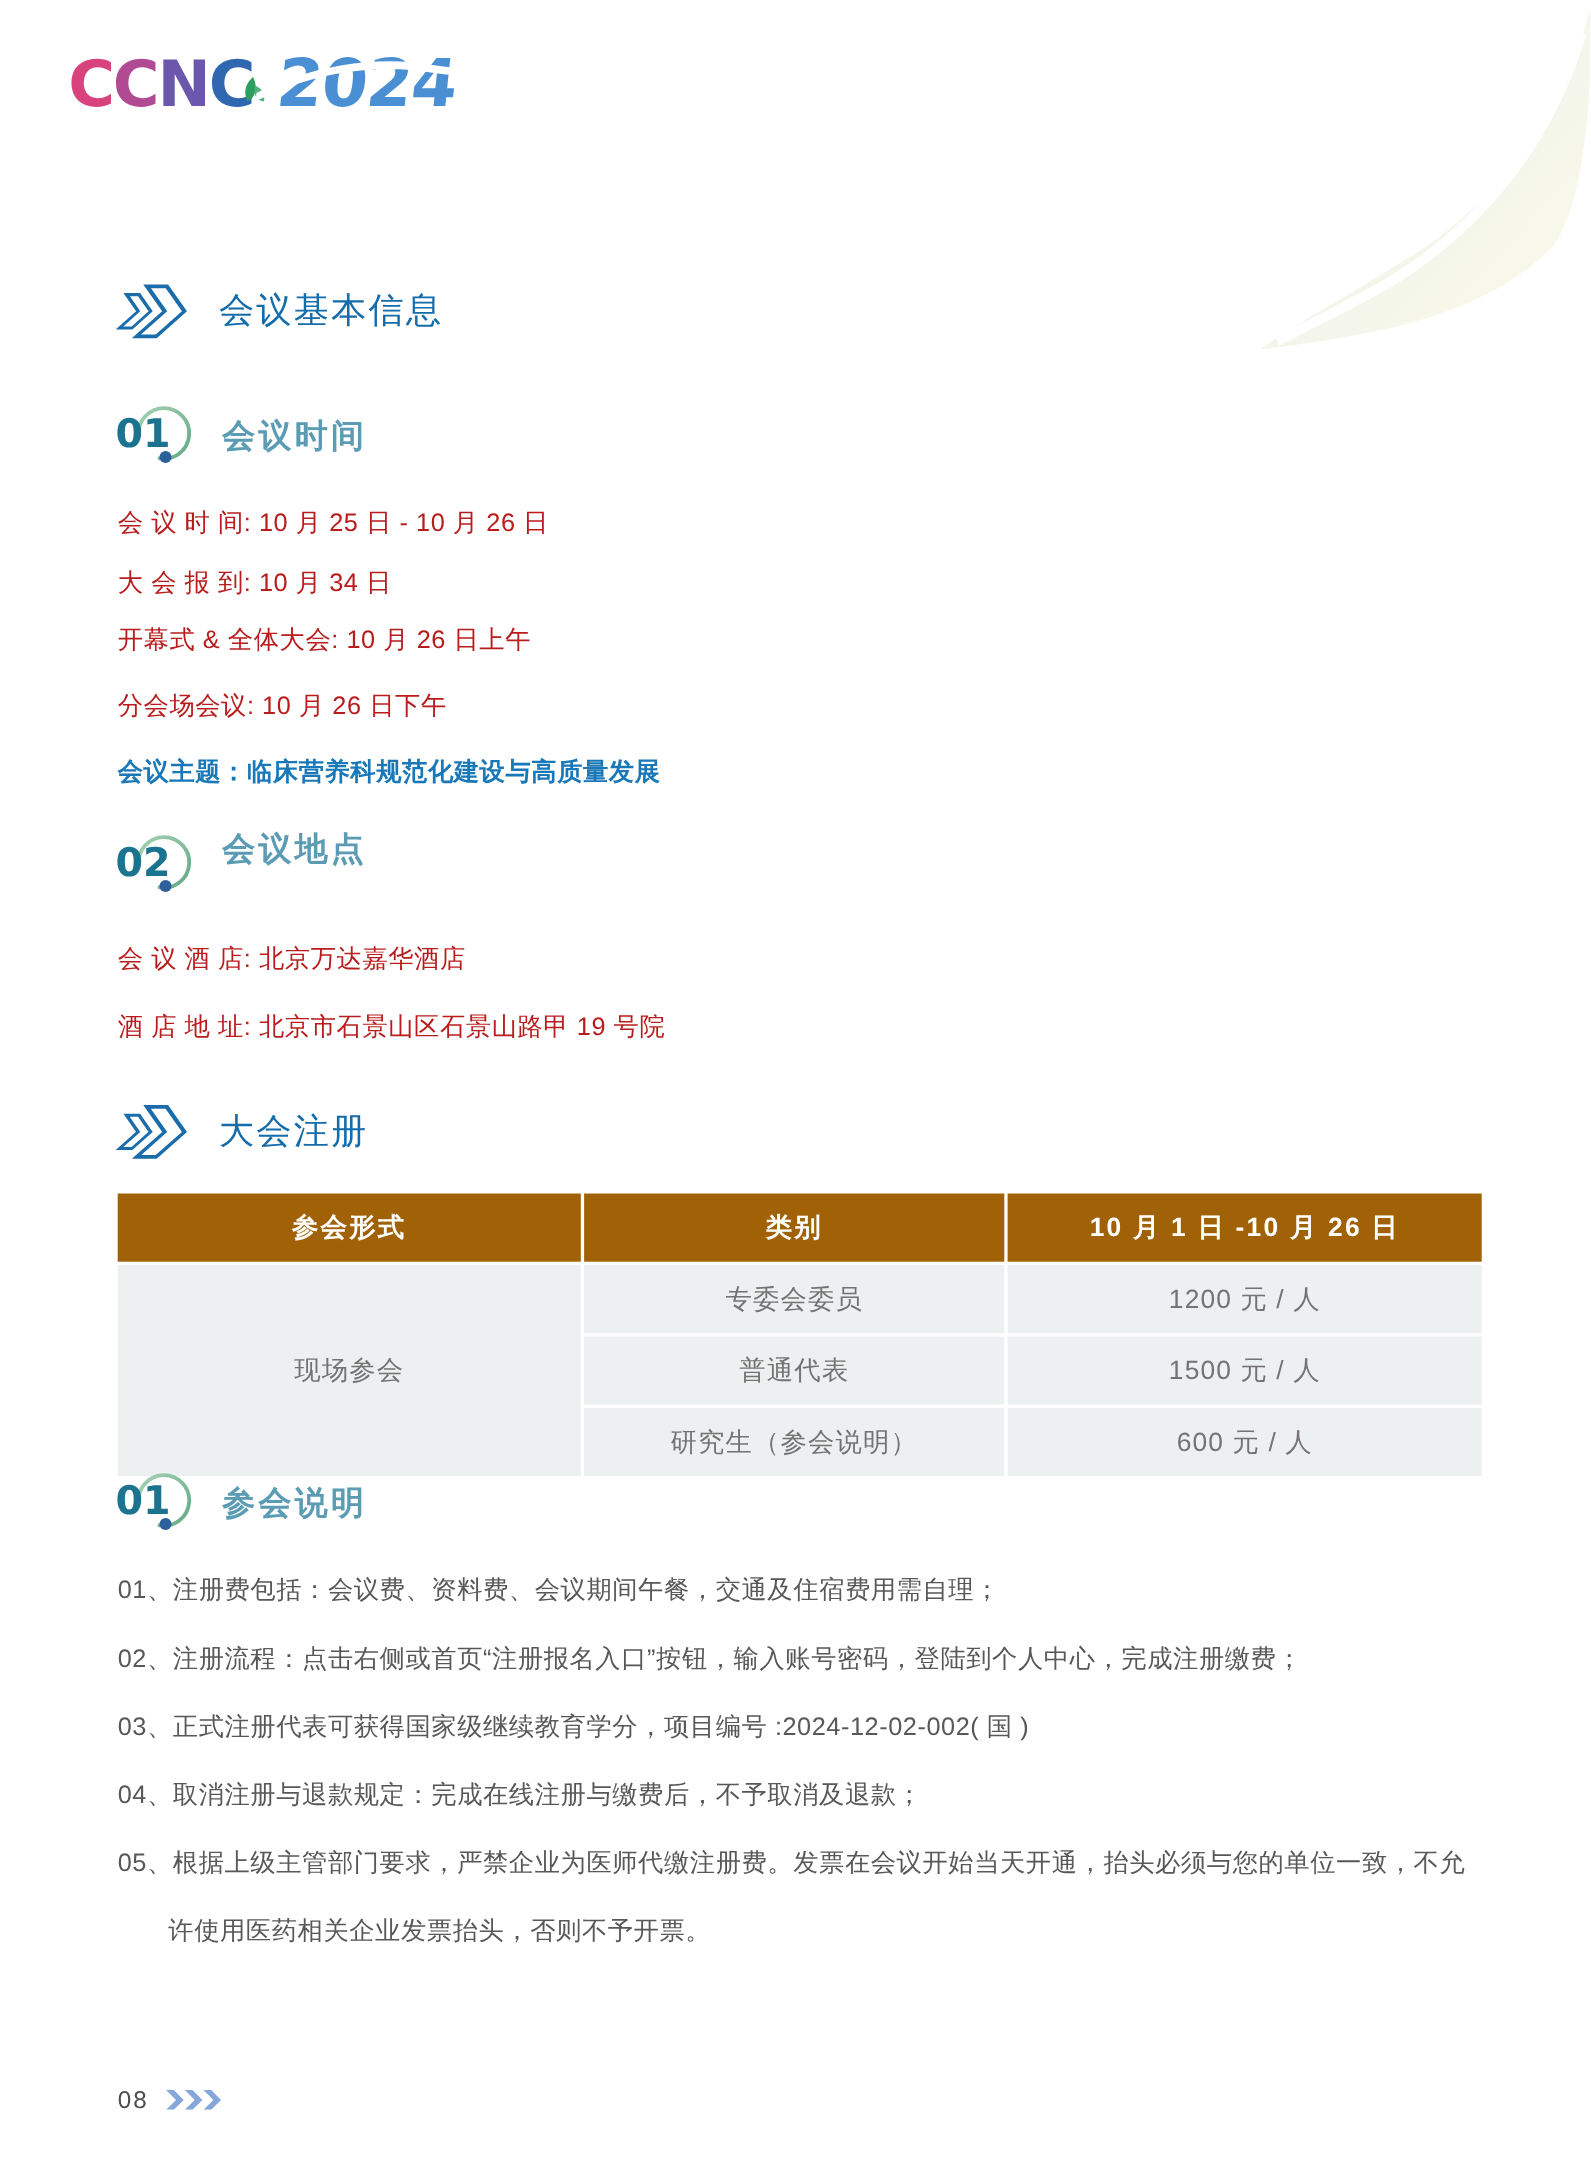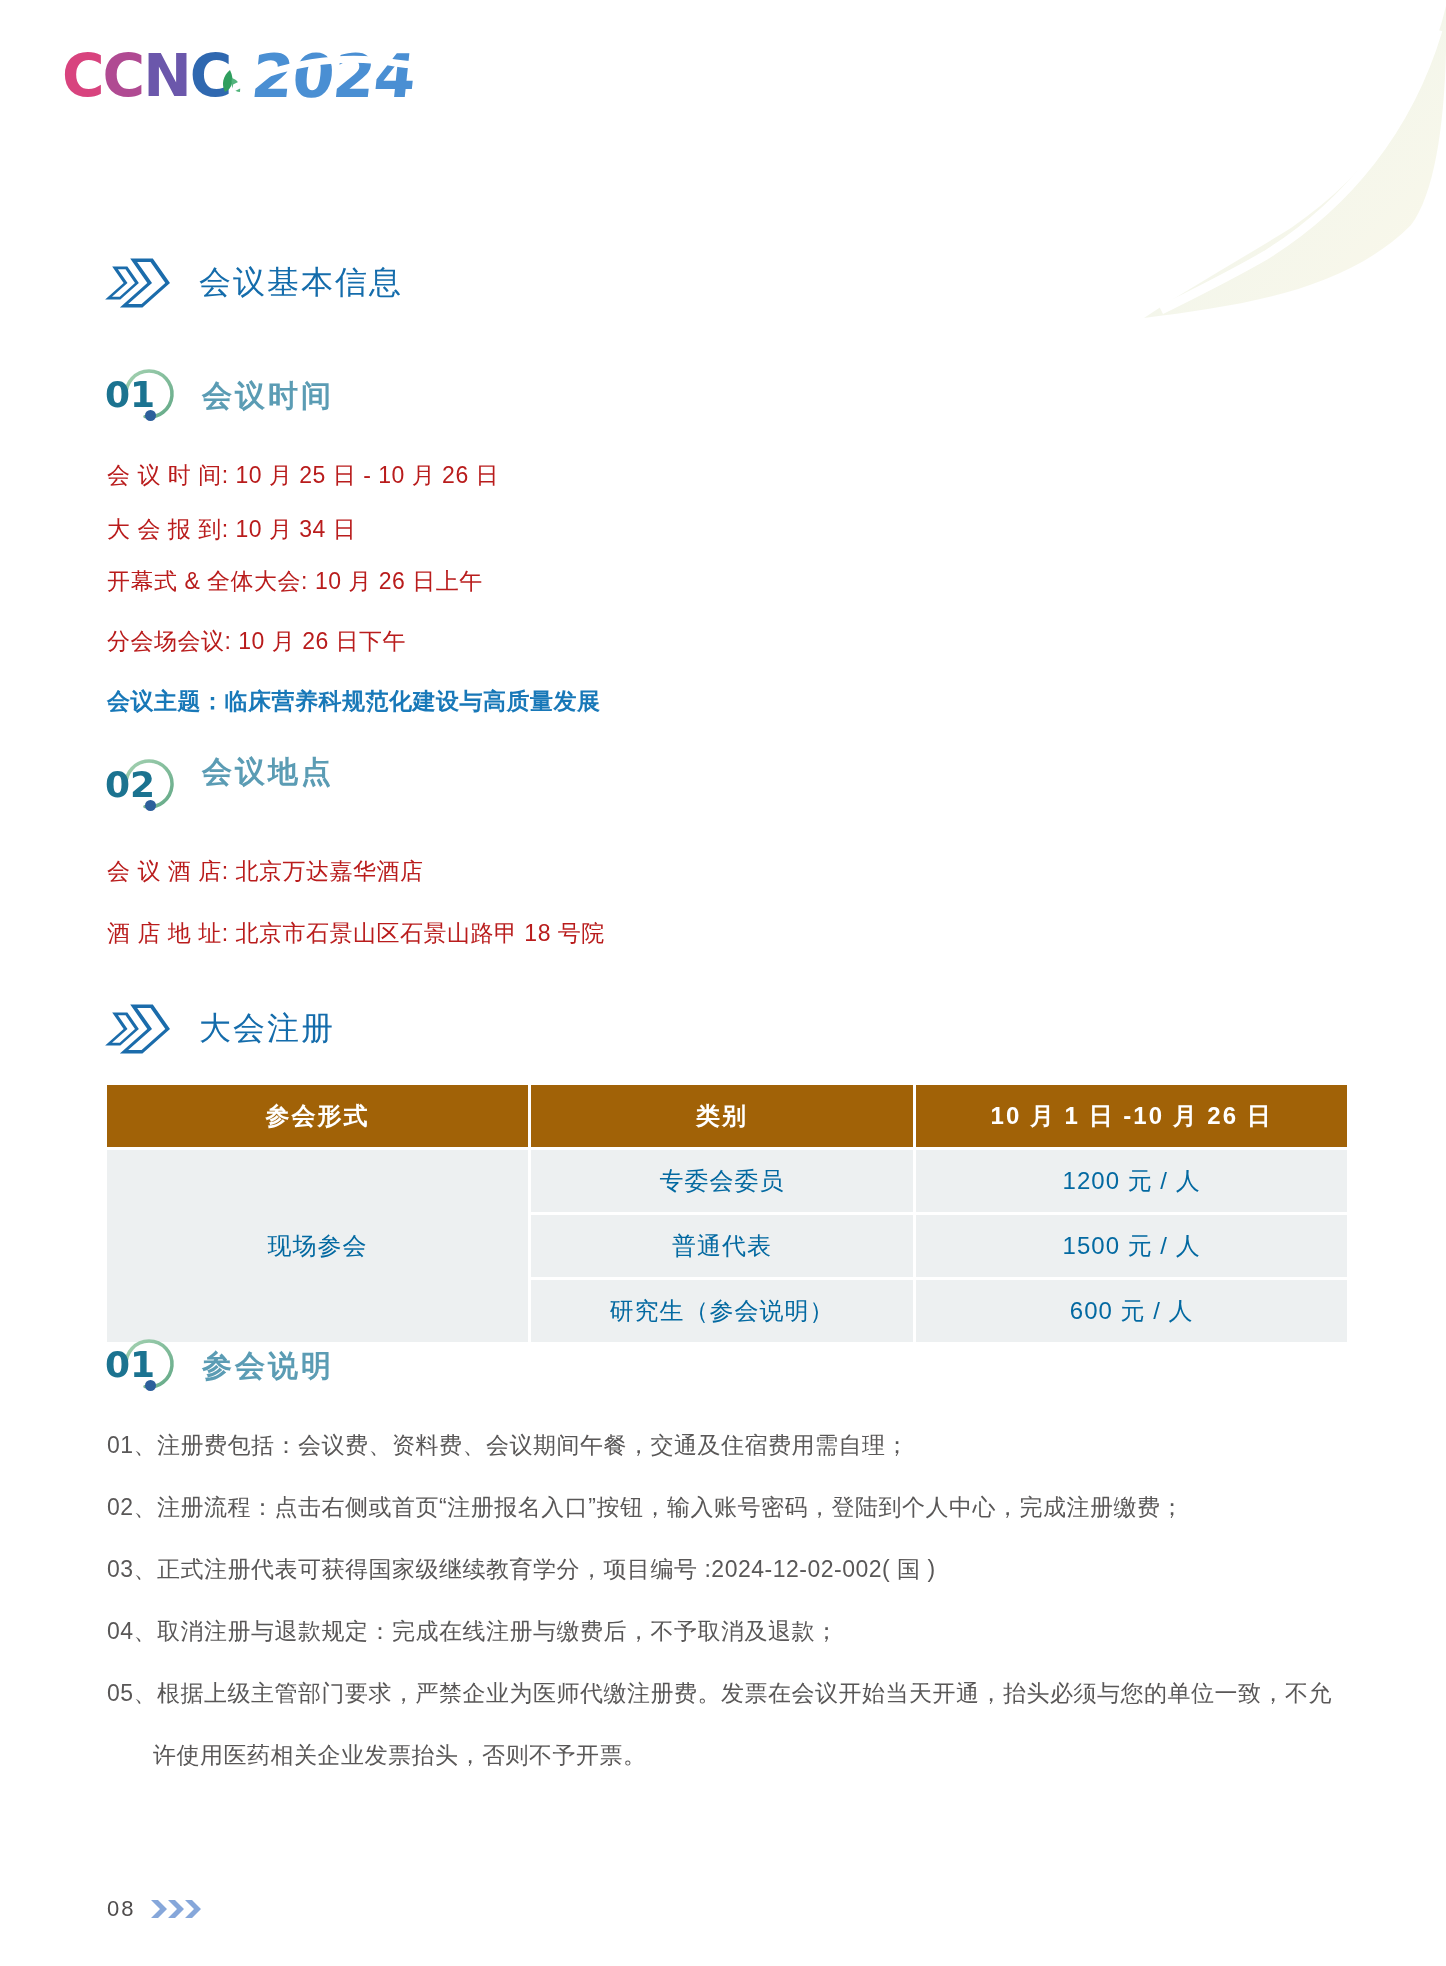--- a/index.html
+++ b/index.html
@@ -37,21 +37,21 @@
 
   
   .line { position:absolute; left:107px; font-size:23px; color:#b91c1c; letter-spacing:0.5px; }
   .theme-line { color:#1878b8; font-weight:bold; }
 
   
   .reg-table { position:absolute; left:107px; top:1085px; width:1234px; }
   .thead, .tbody { display:grid; grid-template-columns:34.1% 31% 34.9%; column-gap:3px; }
   .tbody { margin-top:3px; grid-template-rows:repeat(3,62px); row-gap:3px; }
   .th { height:62px; background:#a16207; color:#ffffff; font-size:24px; font-weight:bold; display:flex; align-items:center; justify-content:center; letter-spacing:2px; }
-  .cell { background:#edf0f1; color:#0369a1; font-size:24px; display:flex; align-items:center; justify-content:center; letter-spacing:1px; }
+  .cell { background:#edf0f1; color:#737373; font-size:24px; display:flex; align-items:center; justify-content:center; letter-spacing:1px; }
   .mode-cell { grid-row:1 / 4; }
 
   
   .notes { position:absolute; left:107px; top:1414px; width:1240px; font-size:23px; color:#595757; line-height:62px; letter-spacing:0.5px; }
   .note-item { padding-left:46px; text-indent:-46px; }
 
   
   .footer { position:absolute; left:107px; top:1896px; display:flex; align-items:center; gap:16px; }
   .page-num { font-size:22px; color:#4f4c4c; letter-spacing:2px; }
 </style>
@@ -129,21 +129,21 @@
   <div class="badge" style="top:756px;">
     <svg class="badge-arc" width="56" height="56" viewBox="0 0 56 56">
       <path d="M 5.1 30 A 23 23 0 1 1 24 50.65" stroke="url(#arcGrad)" stroke-width="3.5" fill="none" stroke-linecap="round"></path>
     </svg>
     <span class="badge-num">02</span>
     <span class="badge-dot"></span>
   </div>
   <span class="sub-title" style="top:752px;">会议地点</span>
 
   <div class="line" style="top:856px;">会 议 酒 店: 北京万达嘉华酒店</div>
-  <div class="line" style="top:918px;">酒 店 地 址: 北京市石景山区石景山路甲 18 号院</div>
+  <div class="line" style="top:918px;">酒 店 地 址: 北京市石景山区石景山路甲 19 号院</div>
 
   <div class="sec-header" style="top:1002px;">
     <svg width="70" height="54" viewBox="0 0 74 54">
       <g transform="translate(11,0) skewX(-12)" fill="none" stroke="#1b6cab">
         <path stroke-width="3" d="M2 11 H14 L28.5 27 L14 43 H2 L16.5 27 Z"></path>
         <path stroke-width="3.6" d="M20 3 H39 L61 27 L39 51 H20 L42 27 Z"></path>
       </g>
     </svg>
     <span class="sec-title">大会注册</span>
   </div>

